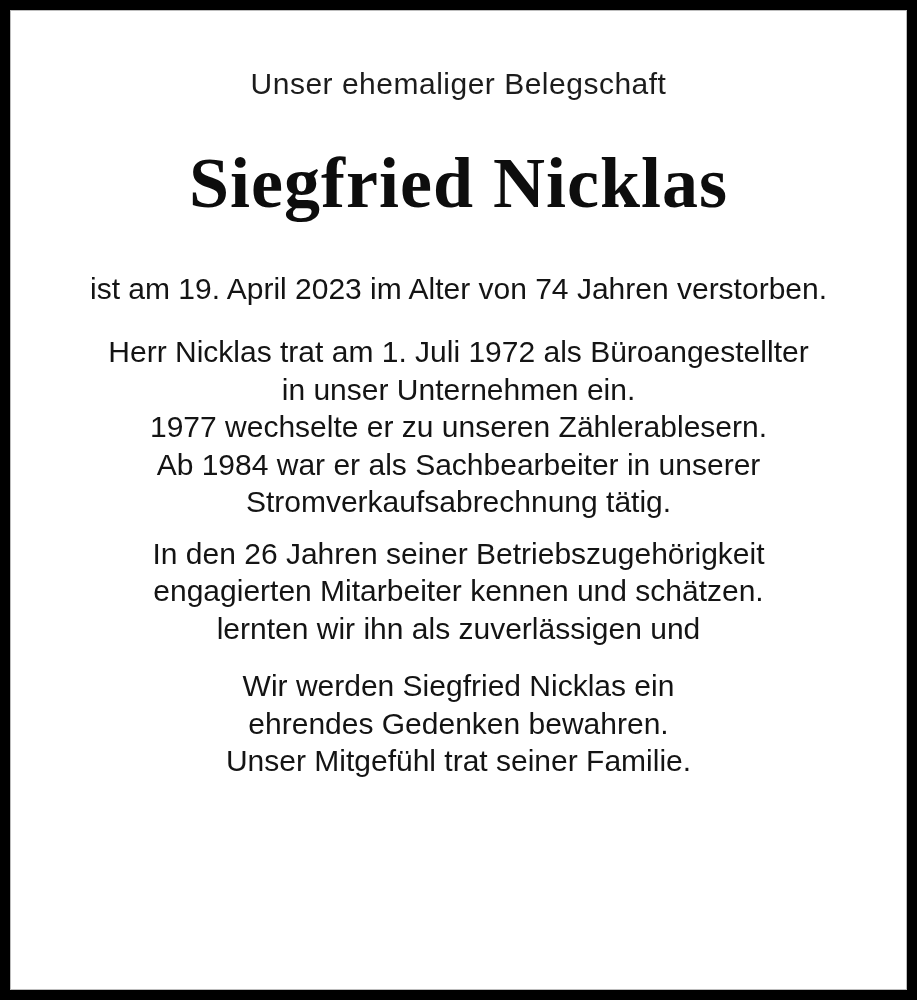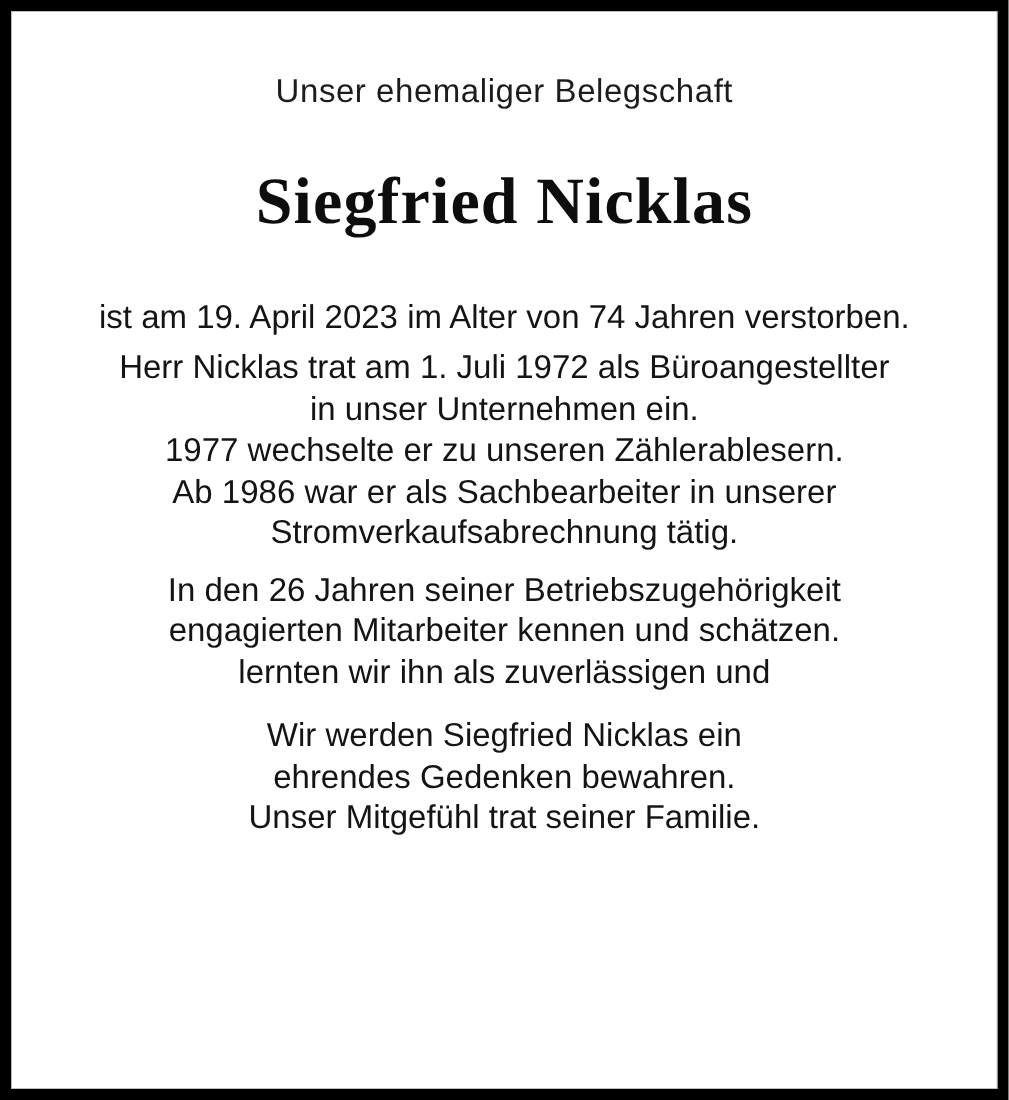--- a/index.html
+++ b/index.html
@@ -28,35 +28,35 @@
     font-size: 30px;
     line-height: 38px;
     font-weight: 400;
     letter-spacing: 0.5px;
     color: #1c1c1c;
   }
   .deceased-name {
     margin-top: 38px;
     font-family: "Liberation Serif", "DejaVu Serif", serif;
     font-weight: 700;
-    font-size: 60px;
+    font-size: 72px;
     line-height: 84px;
     letter-spacing: 1px;
     color: #0d0d0d;
   }
   .death-line {
     margin-top: 45px;
     font-size: 30px;
     line-height: 38px;
   }
   .paragraph {
     font-size: 30px;
     line-height: 37.5px;
   }
-  .paragraph.career { margin-top: 8px; text-align: center; }
+  .paragraph.career { margin-top: 25px; text-align: center; }
   .paragraph.tribute { margin-top: 14px; }
   .paragraph.remembrance { margin-top: 20px; }
   .line { display: block; }
   .signature-block {
     margin-top: 45px;
     font-size: 29px;
     line-height: 37px;
     font-weight: 700;
     color: #0f0f0f;
   }
@@ -69,21 +69,21 @@
   <div class="intro-line">Unser ehemaliger Belegschaft</div>
 
   <div class="deceased-name">Siegfried Nicklas</div>
 
   <div class="death-line">ist am 19. April 2023 im Alter von 74 Jahren verstorben.</div>
 
   <div class="paragraph career">
     <span class="line">Herr Nicklas trat am 1. Juli 1972 als Büroangestellter</span>
     <span class="line">in unser Unternehmen ein.</span>
     <span class="line">1977 wechselte er zu unseren Zählerablesern.</span>
-    <span class="line">Ab 1986 war er als Sachbearbeiter in unserer</span>
+    <span class="line">Ab 1984 war er als Sachbearbeiter in unserer</span>
     <span class="line">Stromverkaufsabrechnung tätig.</span>
   </div>
 
   <div class="paragraph tribute">
     <span class="line">In den 26 Jahren seiner Betriebszugehörigkeit</span>
     <span class="line">engagierten Mitarbeiter kennen und schätzen.</span>
     <span class="line">lernten wir ihn als zuverlässigen und</span>
   </div>
 
   <div class="paragraph remembrance">

